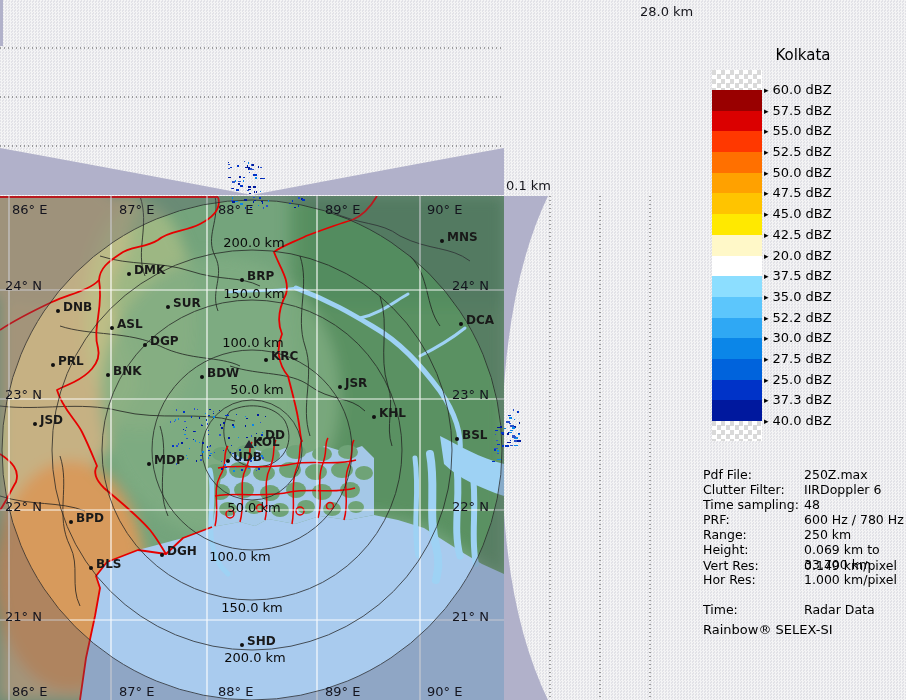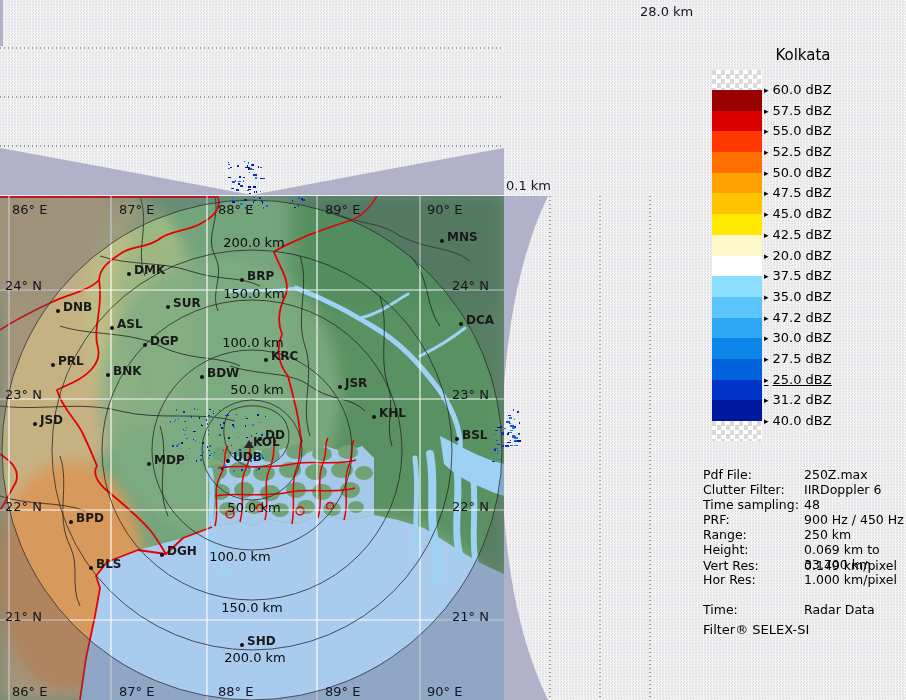--- a/index.html
+++ b/index.html
@@ -575,33 +575,33 @@
       <div class="entry" style="top: 103.69px;"><span class="arr">▸</span><span class="lv">57.5 dBZ</span></div>
       <div class="entry" style="top: 124.38px;"><span class="arr">▸</span><span class="lv">55.0 dBZ</span></div>
       <div class="entry" style="top: 145.07px;"><span class="arr">▸</span><span class="lv">52.5 dBZ</span></div>
       <div class="entry" style="top: 165.76px;"><span class="arr">▸</span><span class="lv">50.0 dBZ</span></div>
       <div class="entry" style="top: 186.45px;"><span class="arr">▸</span><span class="lv">47.5 dBZ</span></div>
       <div class="entry" style="top: 207.14px;"><span class="arr">▸</span><span class="lv">45.0 dBZ</span></div>
       <div class="entry" style="top: 227.83px;"><span class="arr">▸</span><span class="lv">42.5 dBZ</span></div>
       <div class="entry" style="top: 248.52px;"><span class="arr">▸</span><span class="lv">20.0 dBZ</span></div>
       <div class="entry" style="top: 269.21px;"><span class="arr">▸</span><span class="lv">37.5 dBZ</span></div>
       <div class="entry" style="top: 289.9px;"><span class="arr">▸</span><span class="lv">35.0 dBZ</span></div>
-      <div class="entry" style="top: 310.59px;"><span class="arr">▸</span><span class="lv">47.2 dBZ</span></div>
+      <div class="entry" style="top: 310.59px;"><span class="arr">▸</span><span class="lv">52.2 dBZ</span></div>
       <div class="entry" style="top: 331.28px;"><span class="arr">▸</span><span class="lv">30.0 dBZ</span></div>
       <div class="entry" style="top: 351.97px;"><span class="arr">▸</span><span class="lv">27.5 dBZ</span></div>
-      <div class="entry" style="top: 372.66px; text-decoration: underline;"><span class="arr">▸</span><span class="lv">25.0 dBZ</span></div>
-      <div class="entry" style="top: 393.35px;"><span class="arr">▸</span><span class="lv">31.2 dBZ</span></div>
+      <div class="entry" style="top: 372.66px;"><span class="arr">▸</span><span class="lv">25.0 dBZ</span></div>
+      <div class="entry" style="top: 393.35px;"><span class="arr">▸</span><span class="lv">37.3 dBZ</span></div>
       <div class="entry" style="top: 414.04px;"><span class="arr">▸</span><span class="lv">40.0 dBZ</span></div>
     </div>
   <div id="meta-rows">
       <div class="meta-row" style="top: 469px;"><span class="ml">Pdf File:</span><span class="mv">250Z.max</span></div>
       <div class="meta-row" style="top: 484px;"><span class="ml">Clutter Filter:</span><span class="mv">IIRDoppler 6</span></div>
       <div class="meta-row" style="top: 499px;"><span class="ml">Time sampling:</span><span class="mv">48</span></div>
-      <div class="meta-row" style="top: 514px;"><span class="ml">PRF:</span><span class="mv">900 Hz / 450 Hz</span></div>
+      <div class="meta-row" style="top: 514px;"><span class="ml">PRF:</span><span class="mv">600 Hz / 780 Hz</span></div>
       <div class="meta-row" style="top: 529px;"><span class="ml">Range:</span><span class="mv">250 km</span></div>
       <div class="meta-row" style="top: 544px;"><span class="ml">Height:</span><span class="mv">0.069 km to</span></div>
       <div class="meta-row" style="top: 559px;"><span class="ml"></span><span class="mv">33.700 km</span></div>
       <div class="meta-row" style="top: 574px;"><span class="ml">Hor Res:</span><span class="mv">1.000 km/pixel</span></div>
       <div class="meta-row" style="top: 560px;"><span class="ml">Vert Res:</span><span class="mv">0.149 km/pixel</span></div>
       <div class="meta-row" style="top: 604px;"><span class="ml">Time:</span><span class="mv">Radar Data</span></div>
     </div>
-  <div class="brand" style="top:622px">Filter® SELEX-SI</div>
+  <div class="brand" style="top:622px">Rainbow® SELEX-SI</div>
 </div>
 
 </body></html>

